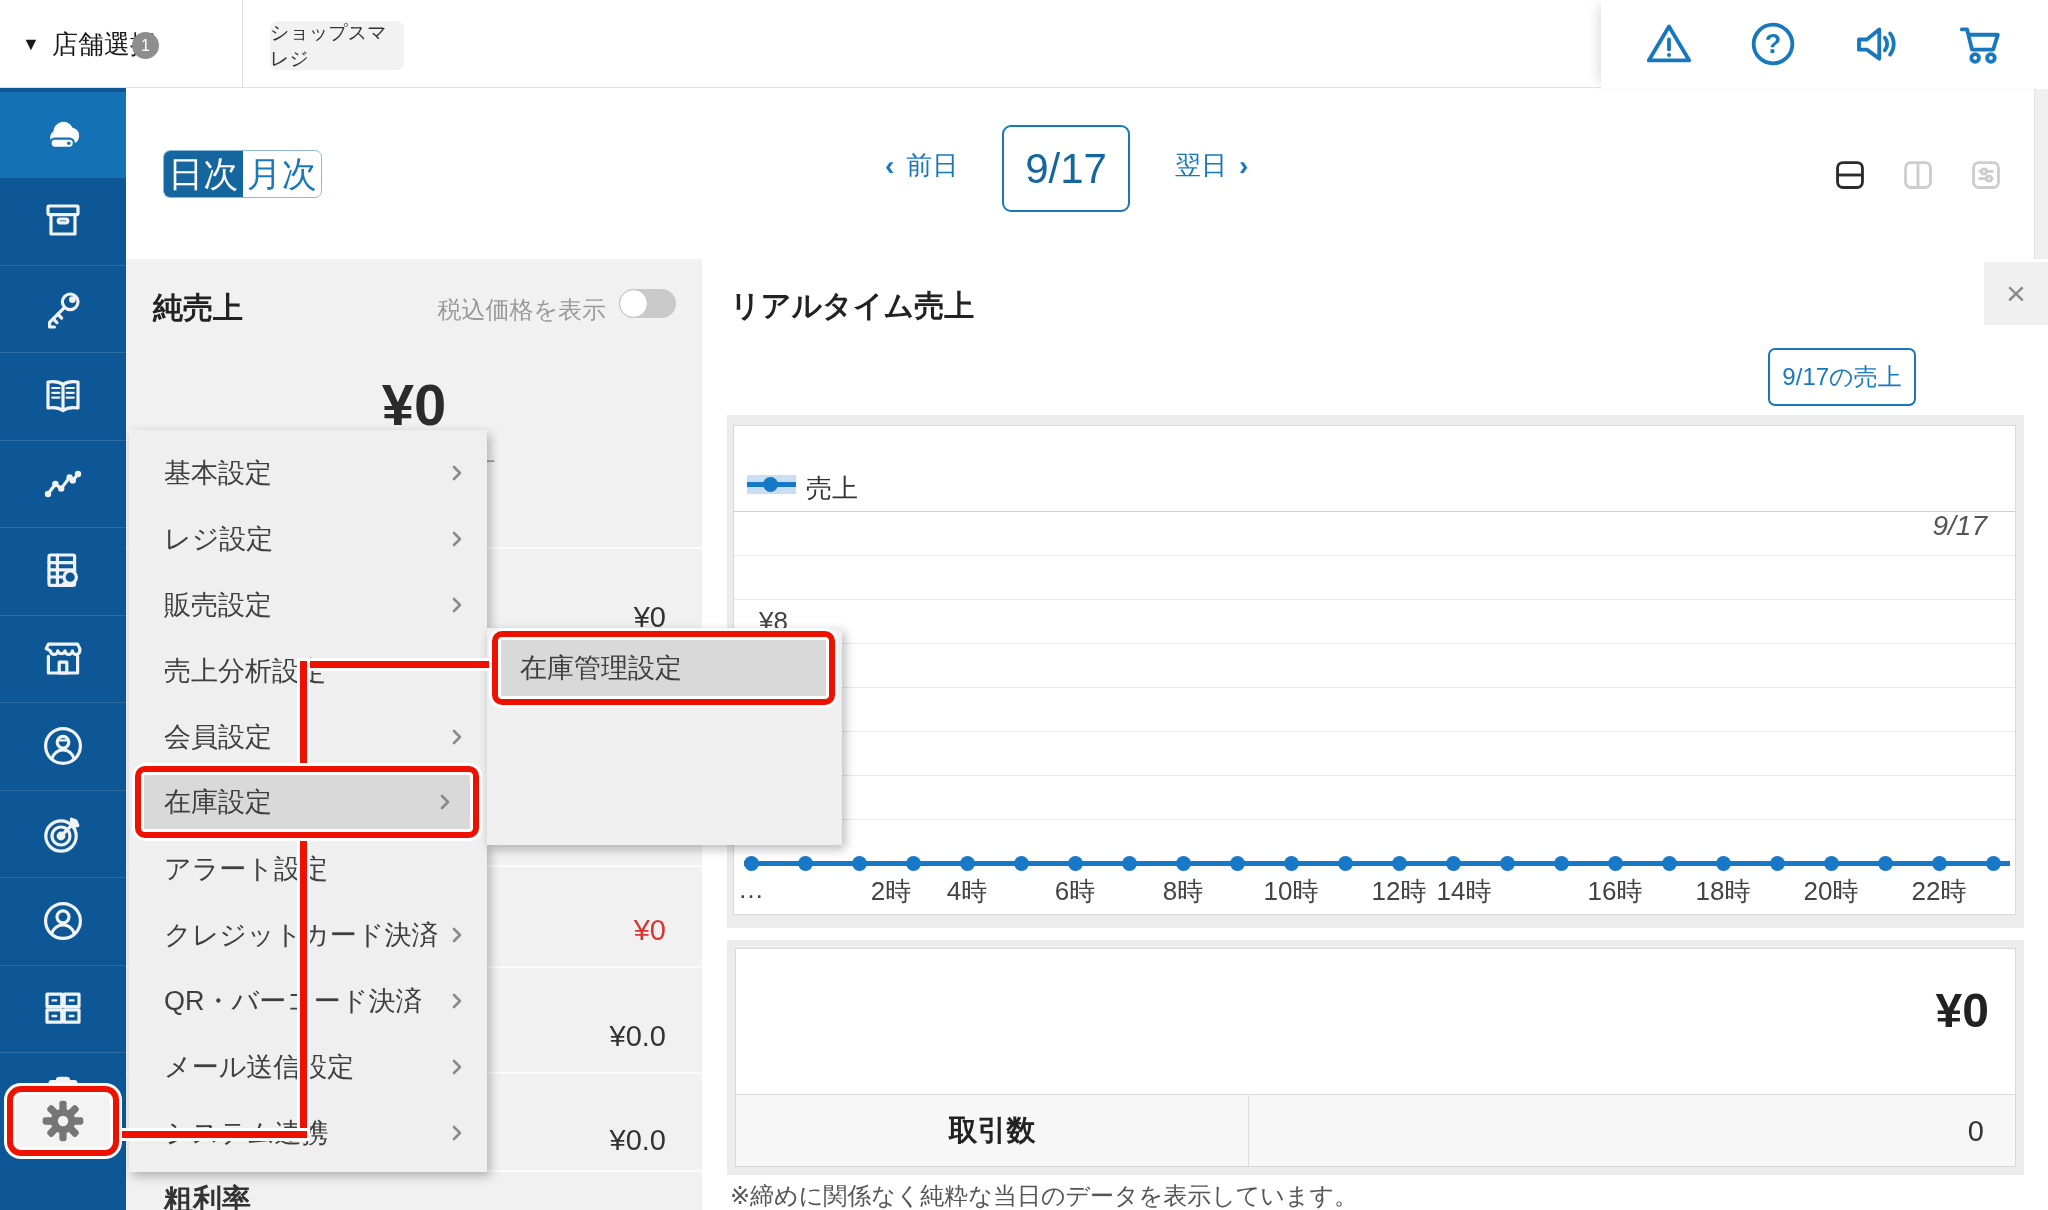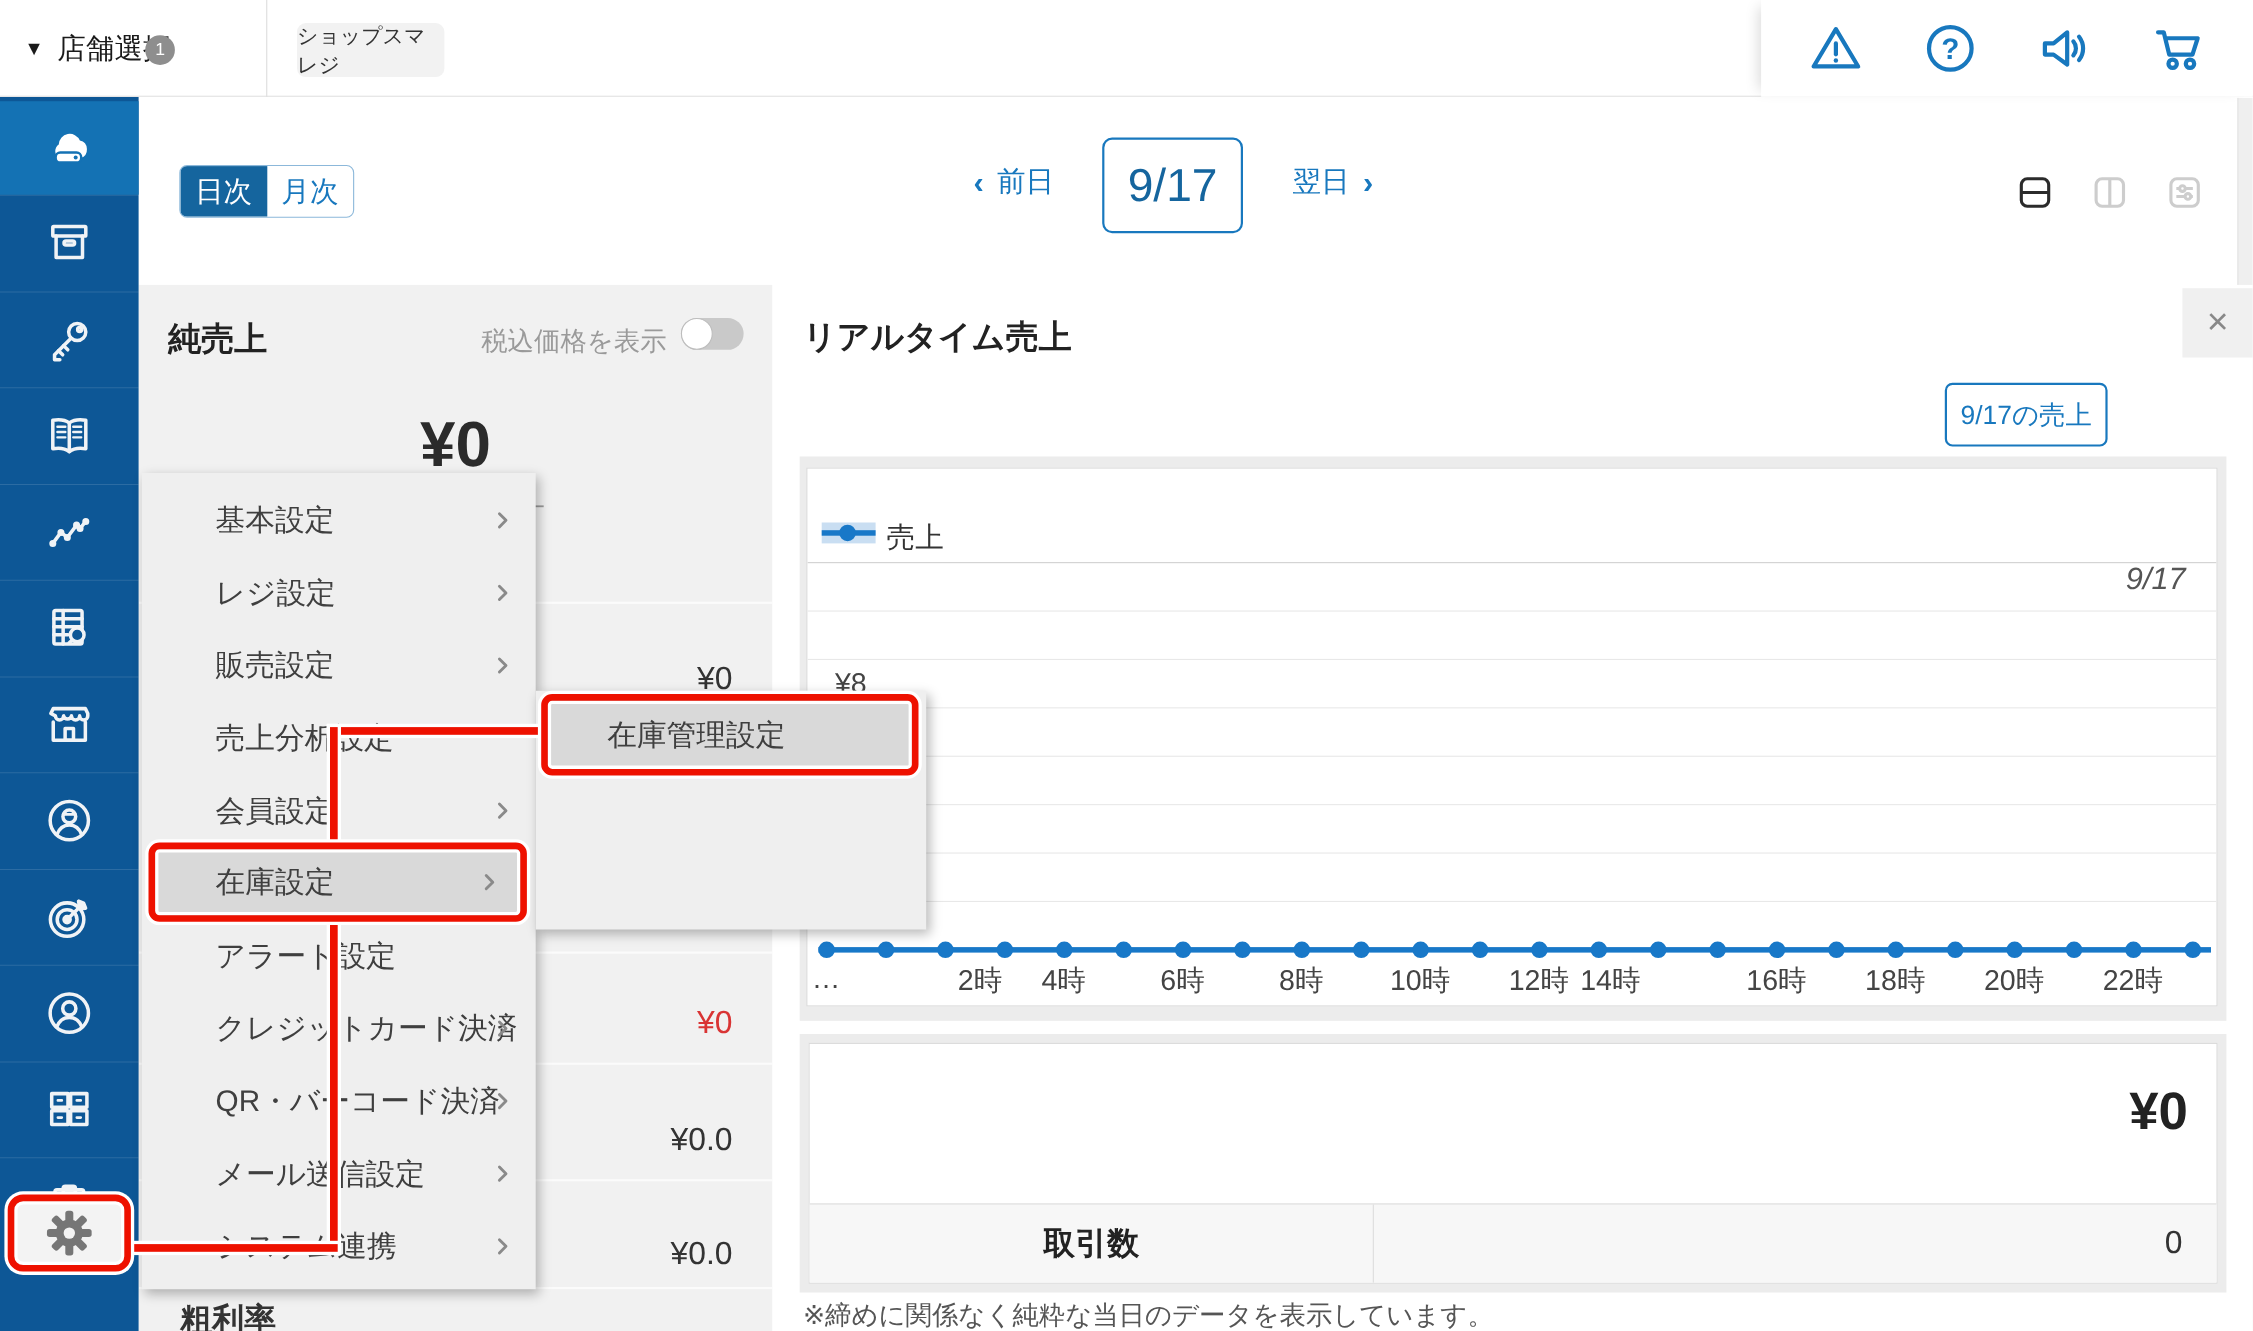--- a/index.html
+++ b/index.html
@@ -21,21 +21,21 @@
   .sidebar { left:0; top:88px; width:126px; height:1122px; background:var(--sidebar-bg); z-index:10; }
   .sb-item { position:absolute; left:0; width:126px; display:flex; align-items:center; justify-content:center; border-top:1px solid rgba(255,255,255,.13); cursor:pointer; }
   .sb-item.active { background:var(--sidebar-active); border-top:none; }
   .sb-icon { width:48px; height:48px; display:block; }
   .gear-box { left:7px; top:1086px; width:112px; height:70px; border:6px solid var(--red); border-radius:14px; background:#f3f3f3; box-shadow:0 0 0 3px #fff, inset 0 0 0 3px #fff; z-index:70; display:flex; align-items:center; justify-content:center; }
   .gear-box svg { width:46px; height:46px; }
   .sb-bottom-hint { left:44px; top:1203px; width:38px; height:10px; border-radius:4px 4px 0 0; background:rgba(255,255,255,.85); }
 
   
   .tabs { left:163px; top:150px; width:159px; height:48px; border:1px solid #8cb8da; border-radius:7px; display:flex; overflow:hidden; background:#fff; z-index:15; }
-  .tab { flex:1; display:flex; align-items:center; justify-content:center; font-size:26px; color:var(--accent); cursor:pointer; }
+  .tab { flex:1; display:flex; align-items:center; justify-content:center; font-size:35px; color:var(--accent); cursor:pointer; }
   .tab.active { background:var(--accent-dark); color:#fff; }
   .date-nav-prev { left:885px; top:148px; display:flex; align-items:center; gap:12px; font-size:26px; color:var(--accent); cursor:pointer; z-index:15; }
   .date-nav-next { left:1175px; top:148px; display:flex; align-items:center; gap:12px; font-size:26px; color:var(--accent); cursor:pointer; z-index:15; }
   .chev-glyph { font-size:28px; font-weight:bold; }
   .date-box { left:1002px; top:125px; width:128px; height:87px; border:2px solid var(--accent); border-radius:9px; background:#fff; display:flex; align-items:center; justify-content:center; font-size:42px; color:var(--accent-dark); cursor:pointer; z-index:15; }
   .view-btn { top:157px; width:36px; height:36px; cursor:pointer; z-index:15; }
 
   
   .sales-panel { left:126px; top:259px; width:576px; height:951px; background:#f1f1f1; z-index:5; overflow:hidden; }
   .sp-title { position:absolute; left:27px; top:29px; font-size:30px; font-weight:bold; color:#222; }
@@ -45,21 +45,21 @@
   .sp-total { position:absolute; left:0; top:112px; width:100%; text-align:center; font-size:58px; font-weight:bold; color:#2b2b2b; }
   .sp-dash { position:absolute; left:355px; top:186px; font-size:24px; color:#9a9a9a; }
   .sp-sep { position:absolute; left:0; width:100%; height:2px; background:#fbfbfb; }
   .sp-val { position:absolute; right:36px; font-size:29px; color:#333; }
   .sp-val.red { color:var(--value-red); }
   .sp-bottom-label { position:absolute; left:38px; top:921px; font-size:29px; font-weight:bold; color:#333; }
 
   
   .menu { left:129px; top:430px; width:358px; height:742px; background:var(--menu-bg); box-shadow:3px 4px 10px rgba(0,0,0,.28); z-index:40; }
   .menu-item { position:absolute; left:0; width:100%; height:66px; cursor:pointer; }
-  .mi-label { position:absolute; left:35px; top:50%; transform:translateY(-50%); font-size:27px; color:#3f3f3f; white-space:nowrap;margin-left:32px; }
+  .mi-label { position:absolute; left:35px; top:50%; transform:translateY(-50%); font-size:27px; color:#3f3f3f; white-space:nowrap; }
   .mi-chev { position:absolute; right:20px; top:50%; transform:translateY(-50%); width:20px; height:20px; }
   .submenu { left:487px; top:628px; width:355px; height:217px; background:var(--menu-bg); box-shadow:3px 4px 10px rgba(0,0,0,.28); z-index:45; }
   .submenu .menu-item { height:68px; }
   .submenu .mi-label { left:33px; }
 
   
   .red-seg { background:var(--red); box-shadow:0 0 0 3px #fff; z-index:60; }
   .red-box { border:6px solid var(--red); border-radius:10px; background:var(--hl-gray); box-shadow:0 0 0 3px #fff, inset 0 0 0 3px #fff; z-index:70; }
   .red-box .mi-label { position:absolute; top:50%; transform:translateY(-50%); font-size:27px; color:#3f3f3f; white-space:nowrap; }
 

